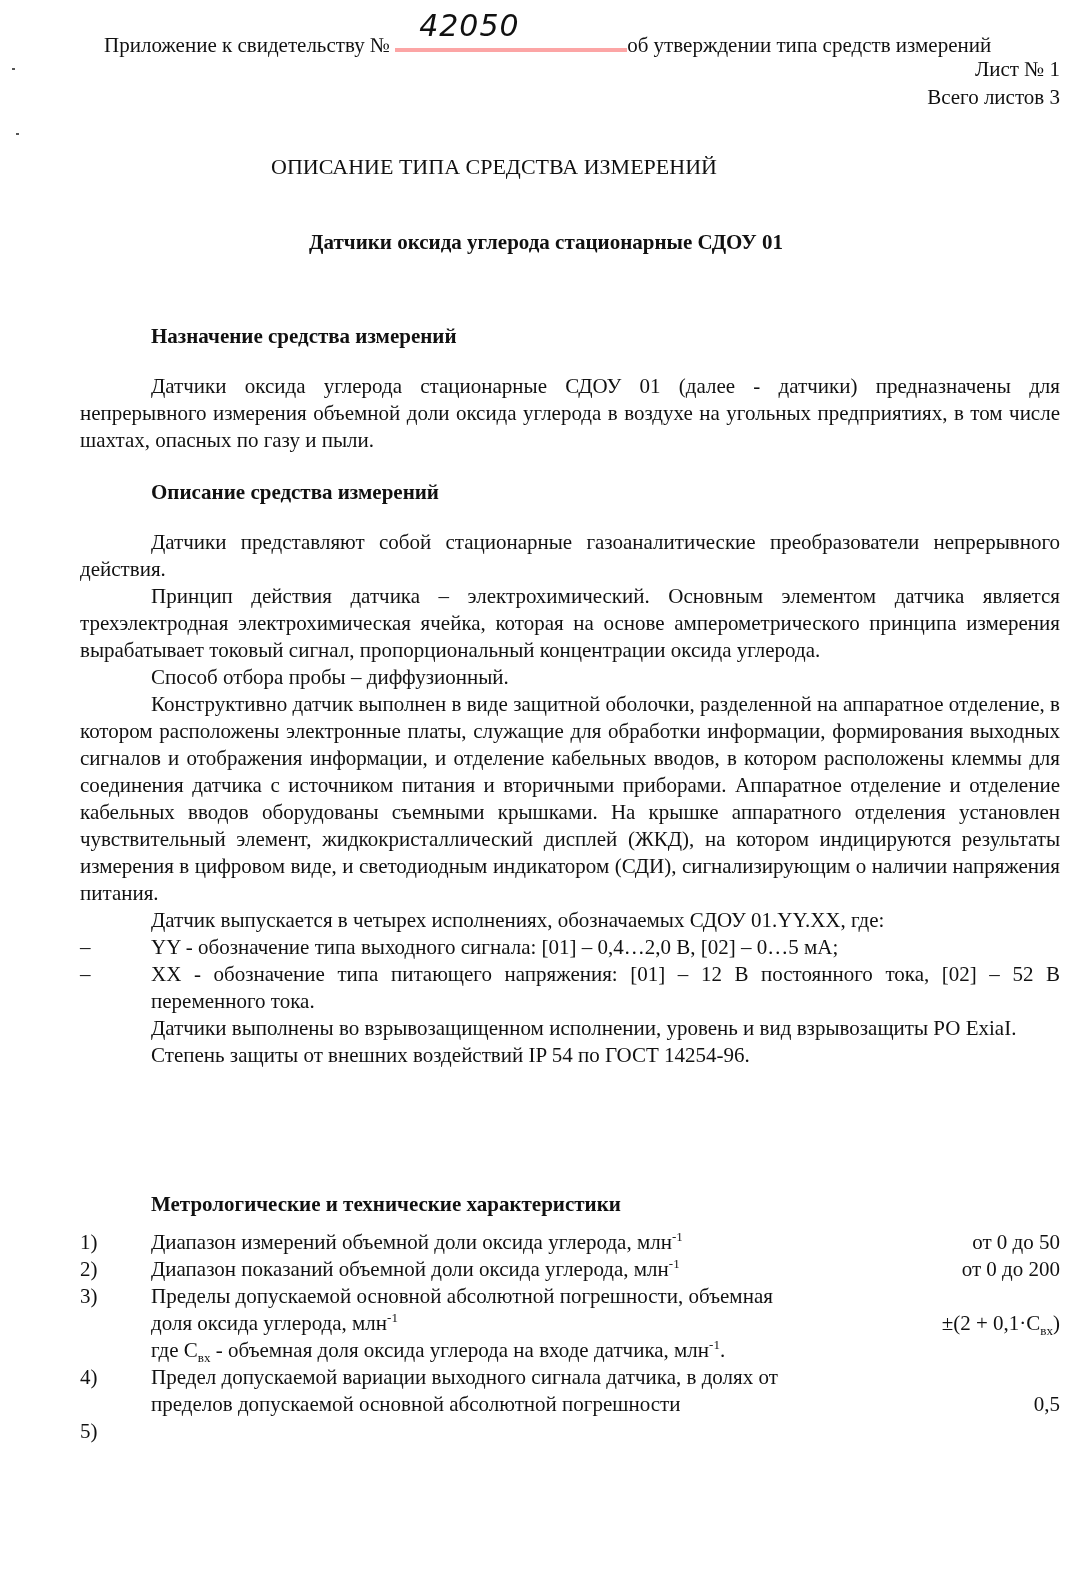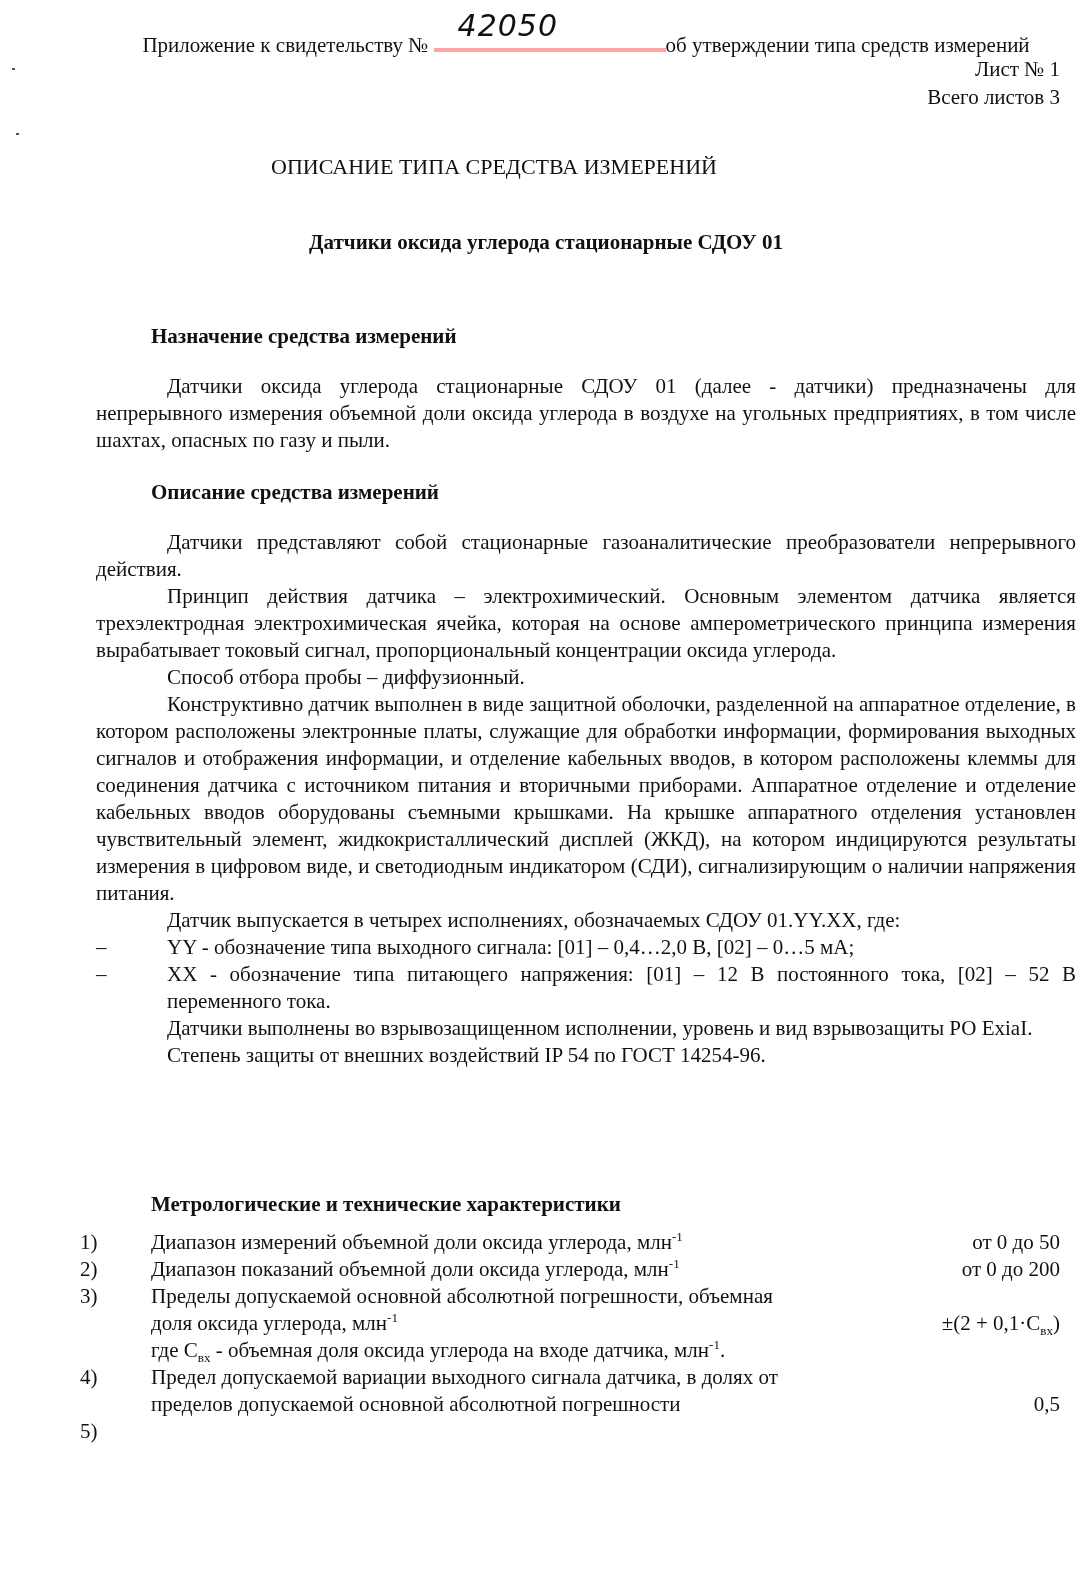--- a/index.html
+++ b/index.html
@@ -4,35 +4,35 @@
 <style>
   html, body { margin: 0; padding: 0; background: #ffffff; }
   body {
     width: 1092px; height: 1572px; position: relative; overflow: hidden;
     font-family: "Liberation Serif", "DejaVu Serif", serif;
     color: #111111;
     font-size: 21px;
     line-height: 27px;
   }
   .abs { position: absolute; }
-  .header-line { left: 112px; top: 26px; width: 948px; white-space: nowrap; text-align: center; }
+  .header-line { left: 104px; top: 26px; width: 948px; white-space: nowrap; }
   .header-line .cert-no {
     display: inline-block; width: 232px; border-bottom: 4px solid #fca5a5;
     position: relative; height: 22px; vertical-align: baseline;
   }
   .header-line .cert-no span {
     position: absolute; left: 24px; top: -14px;
     font-family: "DejaVu Sans", sans-serif; font-style: italic;
     font-size: 30px; letter-spacing: 1px; font-weight: normal;
   }
   .right { right: 32px; text-align: right; }
   .doc-title { left: 0; width: 988px; text-align: center; top: 153px; font-size: 22px; }
   .doc-subtitle { left: 0; width: 1092px; text-align: center; top: 229px; font-weight: bold; font-size: 21px; }
   .section-h { left: 151px; font-weight: bold; }
-  .para { left: 80px; width: 980px; text-align: justify; margin-left: 16px; }
+  .para { left: 80px; width: 980px; text-align: justify; }
   .para p { margin: 0; text-indent: 71px; }
   .dash-item { display: flex; }
   .dash-item .dash { width: 71px; flex: none; }
   .dash-item .txt { flex: 1; text-align: justify; }
   .spec { left: 80px; width: 980px; }
   .spec-row { display: flex; }
   .spec-row .num { width: 71px; flex: none; }
   .spec-row .desc { width: 692px; flex: none; text-align: justify; }
   .spec-row .val { flex: 1; text-align: right; align-self: flex-end; }
   sup { font-size: 13px; line-height: 0; vertical-align: 8px; }

